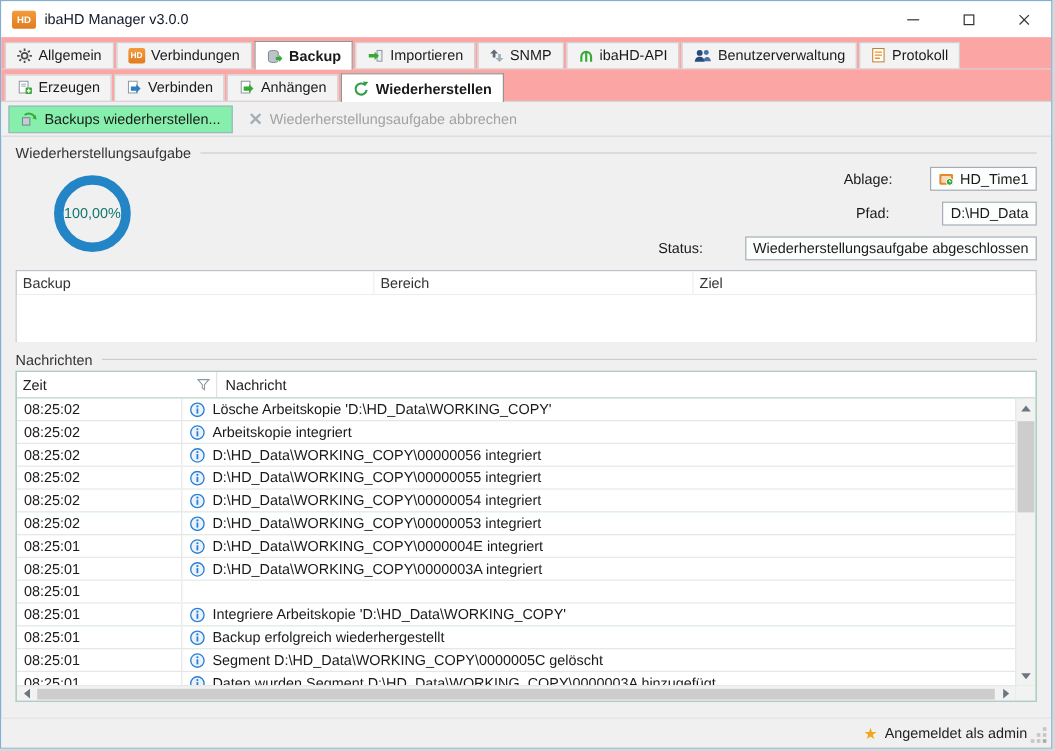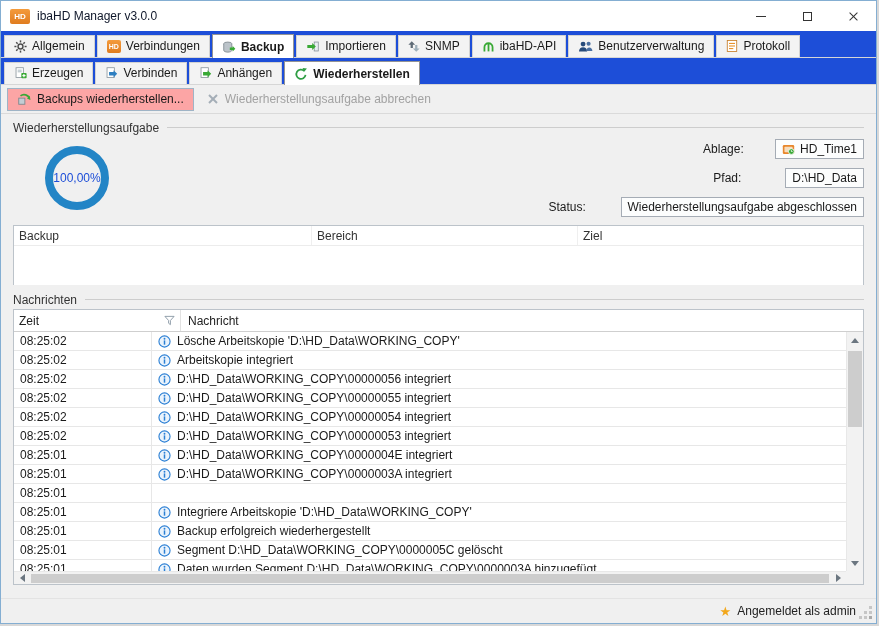--- a/index.html
+++ b/index.html
@@ -14,45 +14,45 @@
   .win-title{font-size:12px;color:#0f172a;}
   .win-controls{margin-left:auto;display:flex;height:100%;}
   .win-btn{width:46px;height:100%;display:flex;align-items:center;justify-content:center;}
   .glyph-min{width:10px;height:1px;background:#333;display:block;}
   .glyph-max{width:9px;height:9px;border:1px solid #333;display:block;}
   .glyph-x{position:relative;width:11px;height:11px;display:block;}
   .glyph-x i{position:absolute;left:5px;top:0;width:1px;height:11px;background:#333;}
   .glyph-x .b1{transform:rotate(45deg);} .glyph-x .b2{transform:rotate(-45deg);}
 
   
-  .tabstrip{display:flex;align-items:flex-end;background:#1d4ed8;padding:3px 2px 0 3px;border-bottom:1px solid #d6d6d6;}
+  .tabstrip{display:flex;align-items:flex-end;background:#fca5a5;padding:3px 2px 0 3px;border-bottom:1px solid #d6d6d6;}
   .tab{display:flex;align-items:center;gap:5px;padding:3px 9px 4px;border:1px solid #d2d2d2;border-bottom:none;
     background:#f3f3f3;margin-right:2px;position:relative;white-space:nowrap;}
   .tab.sel{background:#fff;font-weight:bold;border-color:#949494;padding-top:5px;margin-bottom:-1px;z-index:2;}
   .ticon{display:inline-flex;align-items:center;justify-content:center;line-height:0;}
   .hd-badge{background:linear-gradient(#f49b3c,#e07c1f);color:#fff;font-weight:bold;font-size:7px;
     padding:3px 2px;border-radius:2px;line-height:1;}
 
   
   .toolbar{height:29px;display:flex;align-items:center;gap:4px;padding:0 6px;background:#f0f0f0;border-bottom:1px solid #dadada;}
   .tb-btn{display:inline-flex;align-items:center;gap:6px;padding:3px 9px;height:23px;}
-  .tb-btn.primary{border:1px solid #9fb4c6;background:#fca5a5;}
+  .tb-btn.primary{border:1px solid #9fb4c6;background:#86efac;}
   .tb-btn.disabled{color:#a2a2a2;}
 
   
   .group-hdr{display:flex;align-items:center;gap:8px;margin:6px 12px 0;height:15px;}
   .group-hdr.second{margin-top:7px;}
   .ghl{color:#333;}
   .gline{flex:1;height:1px;background:#cdcdcd;}
 
   
   .progress-row{display:flex;align-items:center;height:84px;padding:2px 12px 0 12px;}
   .ring-wrap{width:128px;display:flex;justify-content:center;align-items:center;flex:0 0 auto;}
   .ring{width:64px;height:64px;border:8px solid #2385c6;border-radius:50%;display:flex;align-items:center;justify-content:center;}
-  .ring-text{color:#1d4ed8;font-size:12px;}
+  .ring-text{color:#0f766e;font-size:12px;}
   .fields{flex:1;display:flex;flex-direction:column;gap:9px;padding-left:4px;align-items:flex-end;}
   .frow{display:flex;align-items:center;}
   .flabel{width:72px;color:#1a1a1a;flex:0 0 auto;}
   .fbox{flex:1;height:20px;border:1px solid #a5acb5;background:#fcfdfd;display:flex;align-items:center;gap:5px;padding:0 6px;white-space:nowrap;overflow:hidden;}
 
   
   .backup-table{margin:6px 12px 0;height:60px;background:#fff;border:1px solid #bcc3ca;}
   .bt-hdr{display:flex;height:20px;border-bottom:1px solid #ececec;color:#333;}
   .bt-col{display:flex;align-items:center;padding-left:5px;}
   .bt-col.c1{width:298px;border-right:1px solid #efefef;}

